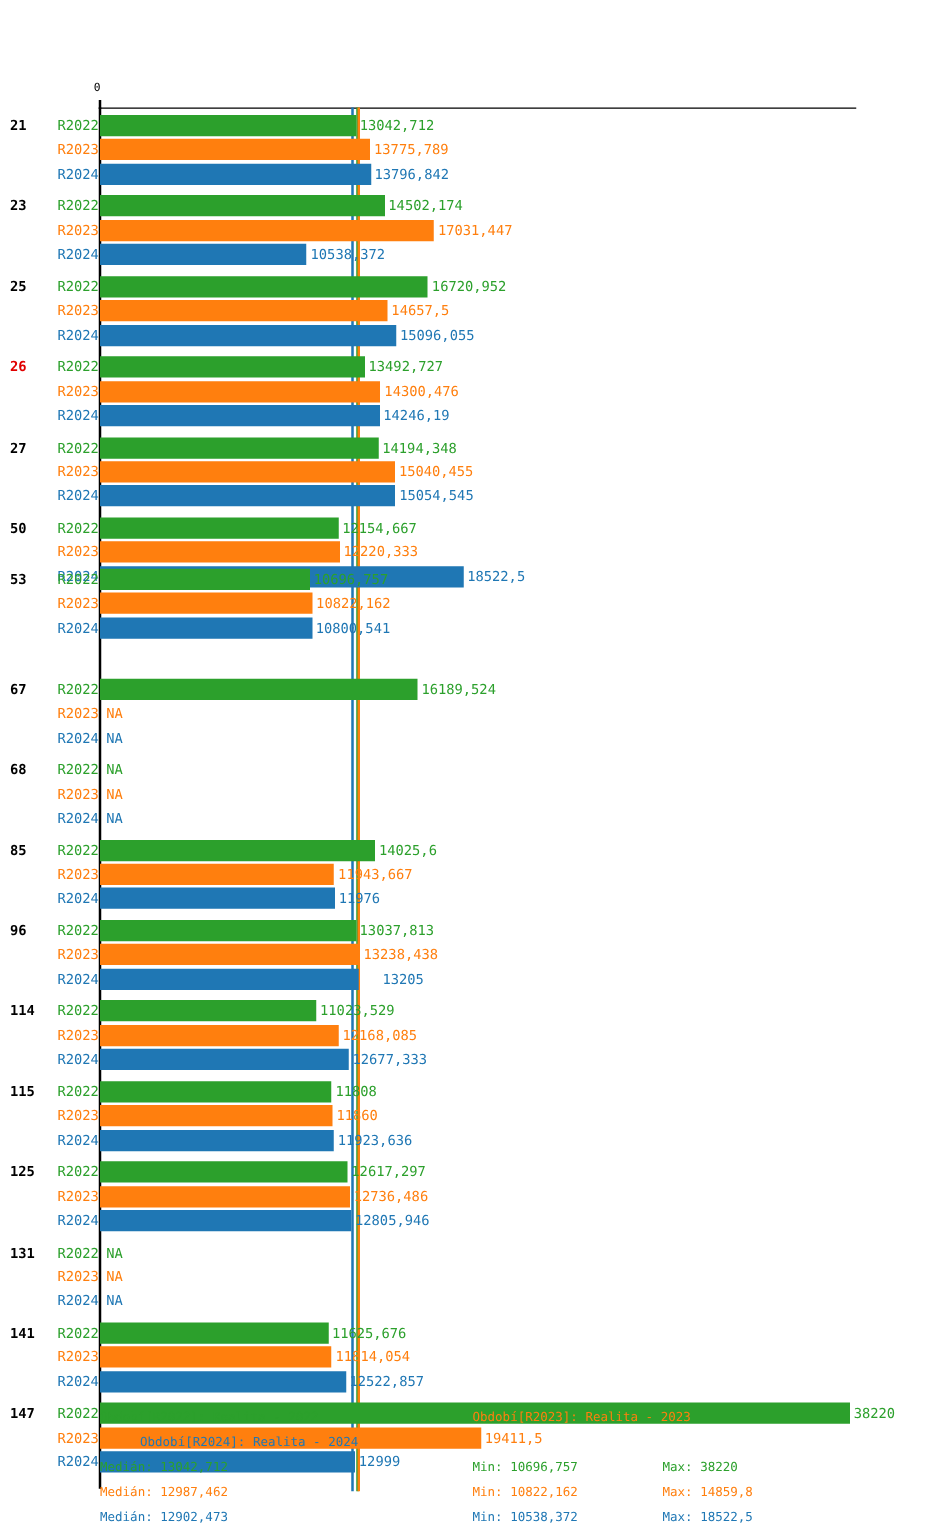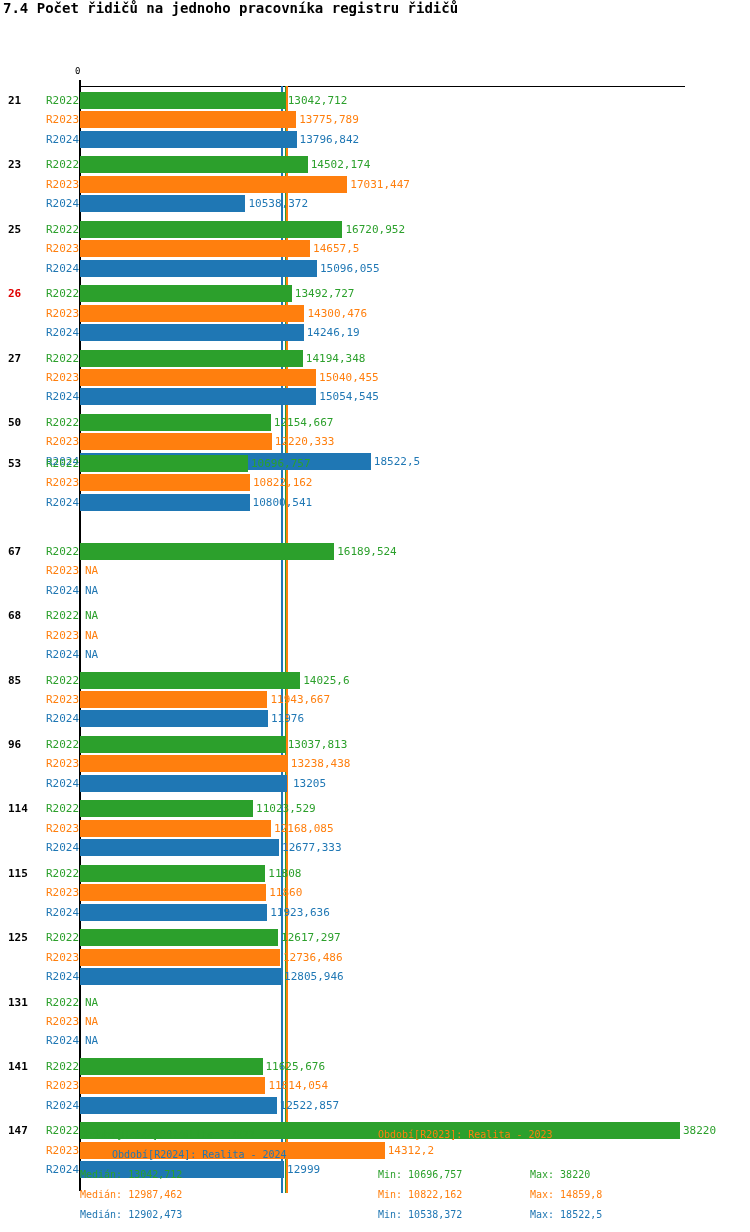--- a/index.html
+++ b/index.html
@@ -47,21 +47,20 @@
   .fcell{position:absolute;white-space:pre;}
   .col1{left:80px;}
   .col2{left:378px;}
   .col3{left:530px;}
   .fr{position:absolute;left:0;width:750px;height:20px;}
 </style>
 </head>
 <body>
 
 <div id="titles">
-  <div class="h2">7.4 Počet řidičů na jednoho pracovníka registru řidičů</div>
 </div>
 
 <div id="plot">
   <div id="tick0-label">0</div>
   <div id="tick0"></div>
   <div id="axis-top"></div>
   <div id="axis-v" style="height: 1104.6px;"></div>
   <div id="medlines">
       <div class="medline m2024" style="left: 280.551px; height: 1106.6px;"></div>
       <div class="medline m2022" style="left: 284.752px; height: 1106.6px;"></div>
@@ -251,21 +250,21 @@
           <div class="val c2022" style="left: 287.675px;">13037,813</div>
         </div>
         <div class="row" style="top: 19.4px;">
           <div class="ser-label c2023">R2023</div>
           <div class="bar b2023" style="width: 207.825px;"></div>
           <div class="val c2023" style="left: 290.825px;">13238,438</div>
         </div>
         <div class="row" style="top: 38.8px;">
           <div class="ser-label c2024">R2024</div>
           <div class="bar b2024" style="width: 207.3px;"></div>
-          <div class="val c2024" style="left: 293px;">13205</div>
+          <div class="val c2024" style="left: 306px;">13205</div>
         </div>
       </div>
       <div class="group" style="top: 734.4px; height: 58.2px;">
         <div class="grp-label" style="top: 0px;">114</div>
         <div class="row" style="top: 0px;">
           <div class="ser-label c2022">R2022</div>
           <div class="bar b2022" style="width: 173.054px;"></div>
           <div class="val c2022" style="left: 256.054px;">11023,529</div>
         </div>
         <div class="row" style="top: 19.4px;">
@@ -351,21 +350,21 @@
       <div class="group" style="top: 1056.4px; height: 58.2px;">
         <div class="grp-label" style="top: 0px;">147</div>
         <div class="row" style="top: 0px;">
           <div class="ser-label c2022">R2022</div>
           <div class="bar b2022" style="width: 600px;"></div>
           <div class="val c2022" style="left: 683px;">38220</div>
         </div>
         <div class="row" style="top: 19.4px;">
           <div class="ser-label c2023">R2023</div>
           <div class="bar b2023" style="width: 304.733px;"></div>
-          <div class="val c2023" style="left: 387.733px;">14312,2</div>
+          <div class="val c2023" style="left: 387.733px;">19411,5</div>
         </div>
         <div class="row" style="top: 38.8px;">
           <div class="ser-label c2024">R2024</div>
           <div class="bar b2024" style="width: 204.066px;"></div>
           <div class="val c2024" style="left: 287.066px;">12999</div>
         </div>
       </div>
     </div>
 </div>
 

